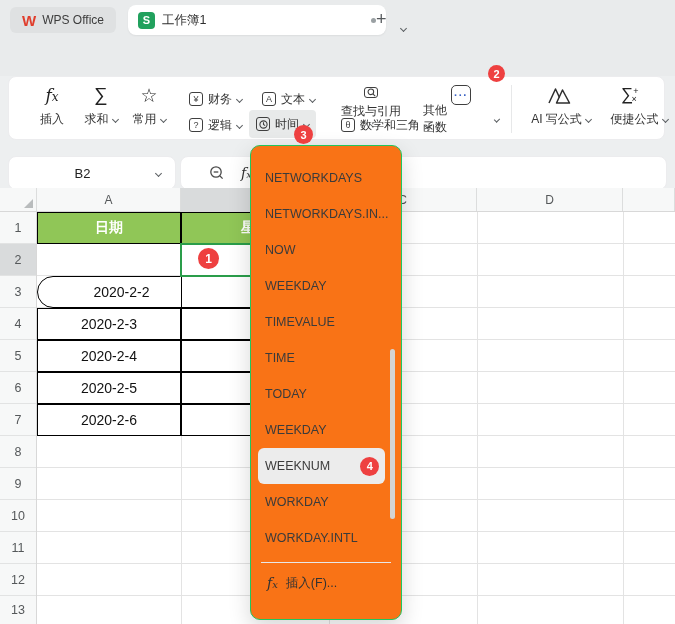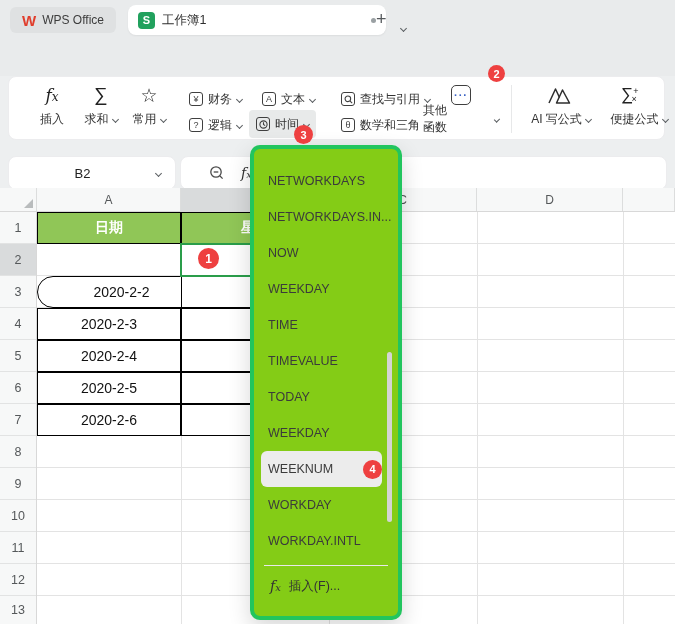--- a/index.html
+++ b/index.html
@@ -62,21 +62,21 @@
   .rowhdr{left:0;top:24px;width:37px;height:412px;background:#f7f8f8;border-right:1px solid #d8d8d8;box-sizing:border-box;}
   .rowcell{position:absolute;left:0;width:36px;height:32px;display:flex;align-items:center;justify-content:center;font-size:12.5px;color:#55585a;border-bottom:1px solid #e2e3e3;box-sizing:border-box;}
   .rowcell.sel{background:#d9dbdc;}
 
   .tcell{position:absolute;border:1px solid #000;box-sizing:border-box;display:flex;align-items:center;justify-content:center;background:#fff;}
   .tcell.green{background:#90c657;color:#fff;font-weight:bold;font-size:14px;}
   .tcell.date{font-size:14px;color:#111;}
   .sel-border{left:180px;top:55px;width:150px;height:34px;border:2px solid #2a9d4a;box-sizing:border-box;z-index:5;}
 
   
-  #fn-menu{left:250px;top:145px;width:152px;height:475px;background:#84cc16;border:4px solid #22c55e;border-radius:10px;box-shadow:0 8px 22px rgba(0,0,0,.16);box-sizing:border-box;z-index:40;padding-top:14px;}
+  #fn-menu{left:250px;top:145px;width:152px;height:475px;background:#f97316;border:1px solid #22c55e;border-radius:10px;box-shadow:0 8px 22px rgba(0,0,0,.16);box-sizing:border-box;z-index:40;padding-top:14px;}
   .fn-item{height:36px;display:flex;align-items:center;padding-left:14px;font-size:12.5px;color:#3b3b3b;white-space:nowrap;}
   .fn-item.hl{background:#ececec;border-radius:6px;margin:0 16px 0 7px;padding-left:7px;gap:22px;}
   .fn-badge{width:19px;height:19px;font-size:11px;margin-left:8px;position:static;}
   .fn-sep{height:1px;background:#e8e8e8;margin:6px 10px 0 10px;}
   .fn-insert{height:40px;display:flex;align-items:center;gap:8px;padding-left:16px;font-size:12.5px;color:#333;}
   .fn-scroll{position:absolute;right:6px;top:203px;width:5px;height:170px;background:#d4d4d4;border-radius:3px;}
 
   svg{display:block;}
 </style>
 </head>
@@ -196,21 +196,21 @@
       <span class="mini-box">
         <svg width="9" height="9" viewBox="0 0 10 10" fill="none" stroke="#3f3f3f" stroke-width="1.2">
           <circle cx="5" cy="5" r="4"></circle>
             <path d="M5 2.6 V5 L6.8 6.2"></path>
         </svg>
       </span>
       <span>时间</span>
         <span class="cv sm"></span>
     </div>
 
-    <div class="cat-btn" style="left:332px;top:10px;">
+    <div class="cat-btn" style="left:332px;top:10px;flex-direction:column;">
       <span class="mini-box">
         <svg width="9" height="9" viewBox="0 0 10 10" fill="none" stroke="#3f3f3f" stroke-width="1.2">
           <circle cx="4.3" cy="4.3" r="3.1"></circle>
             <path d="M6.6 6.6 L9 9"></path>
         </svg>
       </span>
       <span>查找与引用</span>
         <span class="cv sm"></span>
     </div>
     <div class="cat-btn" style="left:332px;top:36px;">
@@ -315,22 +315,22 @@
     <div class="tcell" style="left:181px;top:216px;width:148px;height:32px;"></div>
 
     <div class="sel-border abs"></div>
   </div>
 
   <div id="fn-menu" class="abs">
     <div class="fn-item">NETWORKDAYS</div>
     <div class="fn-item">NETWORKDAYS.IN...</div>
     <div class="fn-item">NOW</div>
     <div class="fn-item">WEEKDAY</div>
+    <div class="fn-item">TIMEVALUE</div>
     <div class="fn-item">TIME</div>
-    <div class="fn-item">TIMEVALUE</div>
     <div class="fn-item">TODAY</div>
     <div class="fn-item">WEEKDAY</div>
     <div class="fn-item hl">
       <span>WEEKNUM</span>
       <span class="badge fn-badge">4</span>
     </div>
     <div class="fn-item">WORKDAY</div>
     <div class="fn-item">WORKDAY.INTL</div>
     <div class="fn-sep"></div>
     <div class="fn-insert">

